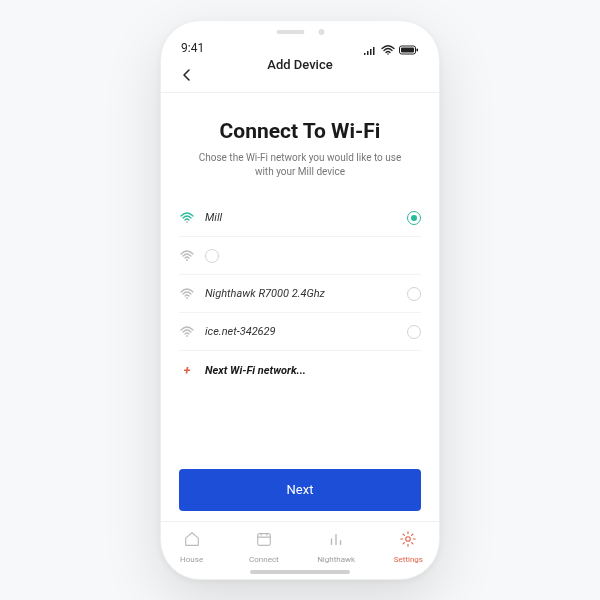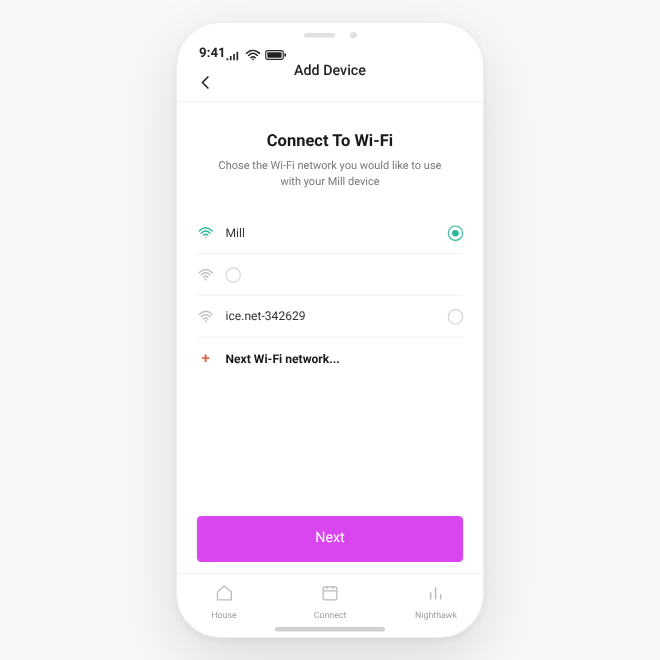--- a/index.html
+++ b/index.html
@@ -11,56 +11,56 @@
     display: flex; flex-direction: column;
   }
   .notch {
     position: absolute; top: 0; left: 50%; transform: translateX(-50%);
     width: 115px; height: 22px; background: #fff; border-radius: 0 0 14px 14px;
     z-index: 10; display:flex; align-items:center; justify-content:center; gap:14px;
   }
   .notch::before { content:""; width:28px; height:4px; border-radius:2px; background:#e0e0e0; }
   .notch::after { content:""; width:6px; height:6px; border-radius:50%; background:#e0e0e0; }
   .statusbar {
-    height: 36px; display: flex; align-items: flex-end; 
-    padding: 0 20px 2px; font-size: 12px; font-weight: 700; color: #222;
+    height: 36px; display: flex; align-items: flex-end; justify-content: space-between;
+    padding: 0 20px 2px; font-size: 12px; font-weight: 400; color: #222;
   }
   .status-icons { display:flex; gap:4px; align-items:center; }
   .status-icons svg { display:block; }
   .navbar {
     height: 36px; display:flex; align-items:flex-start; justify-content:center;
     position: relative; border-bottom: 1px solid #f1f1f1;
   }
   .navbar-title { font-size: 13px; font-weight: 500; color: #222; }
   .back-btn { position:absolute; left:16px; top:50%; transform:translateY(-50%); width:20px; height:20px; display:flex; align-items:center; justify-content:center; cursor:pointer; }
   .content { flex:1; overflow:hidden; padding: 0 18px; display:flex; flex-direction:column; }
-  .heading { text-align:center; margin-top: 26px; font-size: 15px; font-weight: 700; color:#1a1a1a; }
+  .heading { text-align:center; margin-top: 26px; font-size: 21px; font-weight: 700; color:#1a1a1a; }
   .subheading { text-align:center; margin-top: 8px; font-size: 10px; color:#777; line-height:1.4; padding: 0 10px; }
-  .wifi-list { margin-top: 20px; }
+  .wifi-list { margin-top: 20px; font-style: italic; }
   .wifi-row {
     display:flex; align-items:center; height: 38px; font-size: 11px; color:#333;
     border-bottom: 1px solid #f3f3f3; cursor:pointer; gap:10px;
   }
   .wifi-row:last-child { border-bottom:none; }
   .wifi-row .wifi-icon { width:16px; display:flex; justify-content:center; }
   .wifi-row .wifi-name { flex:1; }
   .wifi-row .radio {
     width:14px; height:14px; border-radius:50%; border:1.5px solid #d3d3d3; position:relative;
   }
   .wifi-row.selected .radio { border-color: #28b99a; }
   .wifi-row.selected .radio::after {
     content:""; position:absolute; top:50%; left:50%; transform:translate(-50%,-50%);
     width:6px; height:6px; border-radius:50%; background:#28b99a;
   }
   .wifi-row.selected .wifi-icon svg path { stroke:#28b99a; }
   .other-row { font-weight:700; color:#1a1a1a; }
   .other-row .plus { color:#e0644c; font-weight:700; width:16px; text-align:center; font-size:13px; }
   .spacer { flex:1; }
   .next-btn {
-    background:#d946ef; color:#fff; text-align:center; height:42px; line-height:42px;
+    background:#1d4ed8; color:#fff; text-align:center; height:42px; line-height:42px;
     border-radius:4px; font-size:13px; margin: 0 0 10px 0; cursor:pointer;
   }
   .tabbar {
     height: 58px; border-top:1px solid #f1f1f1; display:flex; padding-bottom:8px;gap:11px;
   }
   .tab {
     flex:1; display:flex; flex-direction:column; align-items:center; justify-content:center;
     gap:3px; cursor:pointer;
   }
   .tab-label { font-size:8px; color:#9e9e9e; }
@@ -130,20 +130,30 @@
           </span>
           <span class="radio"></span>
         </div>
         <div class="wifi-row">
           <span class="wifi-icon">
             <svg width="14" height="12" viewBox="0 0 14 12">
               <path d="M1 4 Q7 -2 13 4 M3 6 Q7 2 11 6 M5 8 Q7 6 9 8" stroke="#bbb" stroke-width="1.2" fill="none" stroke-linecap="round"></path>
               <circle cx="7" cy="10" r="0.9" fill="#bbb"></circle>
             </svg>
           </span>
+          <span class="wifi-name">Nighthawk R7000 2.4Ghz</span>
+          <span class="radio"></span>
+        </div>
+        <div class="wifi-row">
+          <span class="wifi-icon">
+            <svg width="14" height="12" viewBox="0 0 14 12">
+              <path d="M1 4 Q7 -2 13 4 M3 6 Q7 2 11 6 M5 8 Q7 6 9 8" stroke="#bbb" stroke-width="1.2" fill="none" stroke-linecap="round"></path>
+              <circle cx="7" cy="10" r="0.9" fill="#bbb"></circle>
+            </svg>
+          </span>
           <span class="wifi-name">ice.net-342629</span>
           <span class="radio"></span>
         </div>
         <div class="wifi-row other-row">
           <span class="plus">+</span>
           <span class="wifi-name">Next Wi-Fi network...</span>
         </div>
       </div>
 
     <div class="spacer"></div>
@@ -165,16 +175,23 @@
             <path d="M3 8 H17 M7 3 V6 M13 3 V6" stroke="#bbb" stroke-width="1.3"></path>
           </svg></span>
         <span class="tab-label">Connect</span>
       </div>
       <div class="tab">
         <span><svg viewBox="0 0 20 20">
             <path d="M5 16 V10 M10 16 V5 M15 16 V12" stroke="#bbb" stroke-width="1.6" stroke-linecap="round"></path>
           </svg></span>
         <span class="tab-label">Nighthawk</span>
       </div>
+      <div class="tab active">
+        <span><svg viewBox="0 0 20 20">
+            <circle cx="10" cy="10" r="2.5" stroke="#bbb" stroke-width="1.3" fill="none"></circle>
+            <path d="M10 2 V4 M10 16 V18 M2 10 H4 M16 10 H18 M4.5 4.5 L6 6 M14 14 L15.5 15.5 M15.5 4.5 L14 6 M6 14 L4.5 15.5" stroke="#bbb" stroke-width="1.3" stroke-linecap="round"></path>
+          </svg></span>
+        <span class="tab-label">Settings</span>
+      </div>
     </div>
 
   <div class="home-indicator"></div>
 </div>
 
 </body></html>

